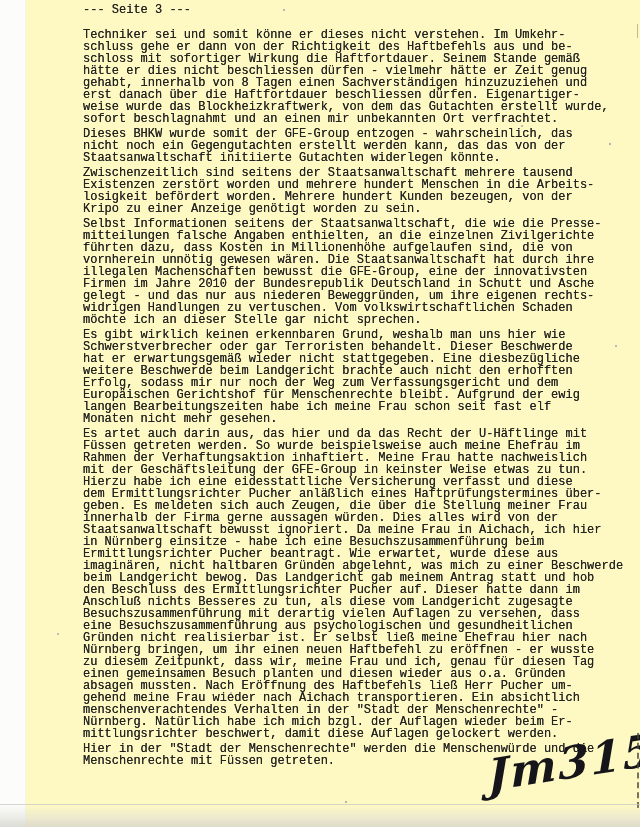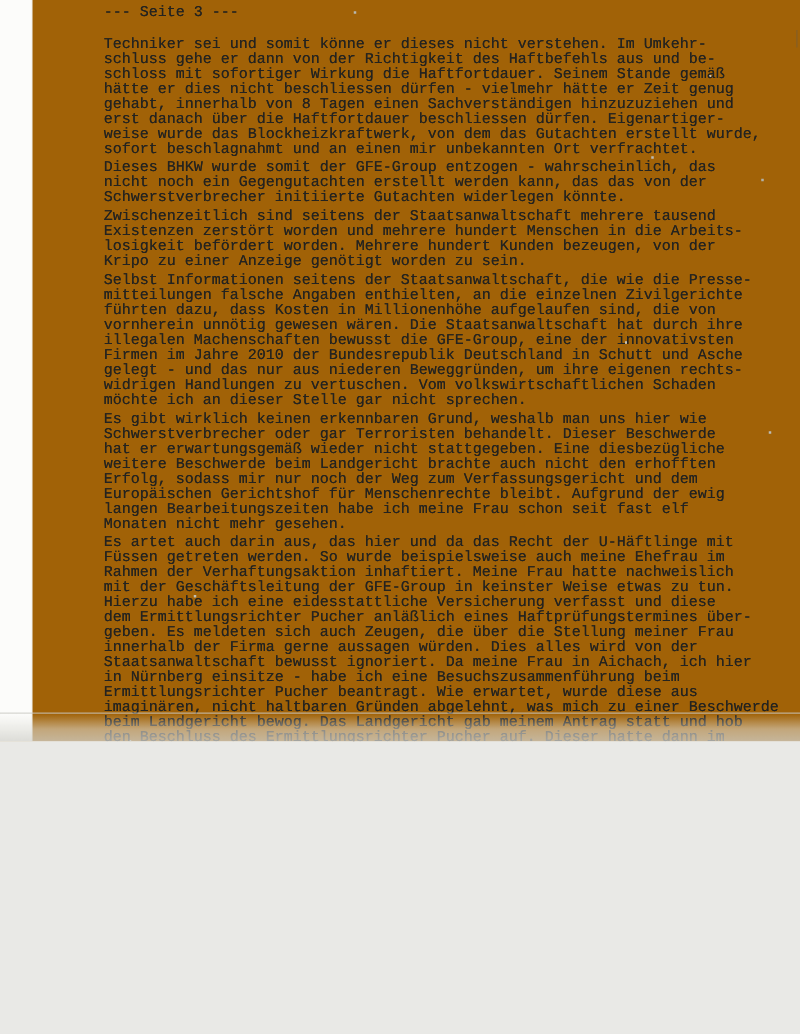--- a/index.html
+++ b/index.html
@@ -1,20 +1,20 @@
 <!DOCTYPE html>
 <html><head>
 <meta charset="utf-8">
 <style>
   html, body { margin: 0; padding: 0; background: #e9e9e6; }
   .page {
     position: relative;
     width: 640px;
-    height: 593px;
-    background: #a16207;
+    height: 827px;
+    background: #fef9c3;
     overflow: hidden;
     font-family: "Liberation Mono", "DejaVu Sans Mono", monospace;
   }
   
   .scan-left-strip {
     position: absolute; left: 0; top: 0;
     width: 25px; height: 827px;
     background: #fcfcfa;
     border-right: 1px solid rgba(0,0,0,0.035);
   }
@@ -100,21 +100,21 @@
     <div class="paragraph">Techniker sei und somit könne er dieses nicht verstehen. Im Umkehr-
 schluss gehe er dann von der Richtigkeit des Haftbefehls aus und be-
 schloss mit sofortiger Wirkung die Haftfortdauer. Seinem Stande gemäß
 hätte er dies nicht beschliessen dürfen - vielmehr hätte er Zeit genug
 gehabt, innerhalb von 8 Tagen einen Sachverständigen hinzuzuziehen und
 erst danach über die Haftfortdauer beschliessen dürfen. Eigenartiger-
 weise wurde das Blockheizkraftwerk, von dem das Gutachten erstellt wurde,
 sofort beschlagnahmt und an einen mir unbekannten Ort verfrachtet.</div>
     <div class="paragraph">Dieses BHKW wurde somit der GFE-Group entzogen - wahrscheinlich, das
 nicht noch ein Gegengutachten erstellt werden kann, das das von der
-Schwerstverbrecher initiierte Gutachten widerlegen könnte.</div>
+Staatsanwaltschaft initiierte Gutachten widerlegen könnte.</div>
     <div class="paragraph">Zwischenzeitlich sind seitens der Staatsanwaltschaft mehrere tausend
 Existenzen zerstört worden und mehrere hundert Menschen in die Arbeits-
 losigkeit befördert worden. Mehrere hundert Kunden bezeugen, von der
 Kripo zu einer Anzeige genötigt worden zu sein.</div>
     <div class="paragraph">Selbst Informationen seitens der Staatsanwaltschaft, die wie die Presse-
 mitteilungen falsche Angaben enthielten, an die einzelnen Zivilgerichte
 führten dazu, dass Kosten in Millionenhöhe aufgelaufen sind, die von
 vornherein unnötig gewesen wären. Die Staatsanwaltschaft hat durch ihre
 illegalen Machenschaften bewusst die GFE-Group, eine der innovativsten
 Firmen im Jahre 2010 der Bundesrepublik Deutschland in Schutt und Asche

